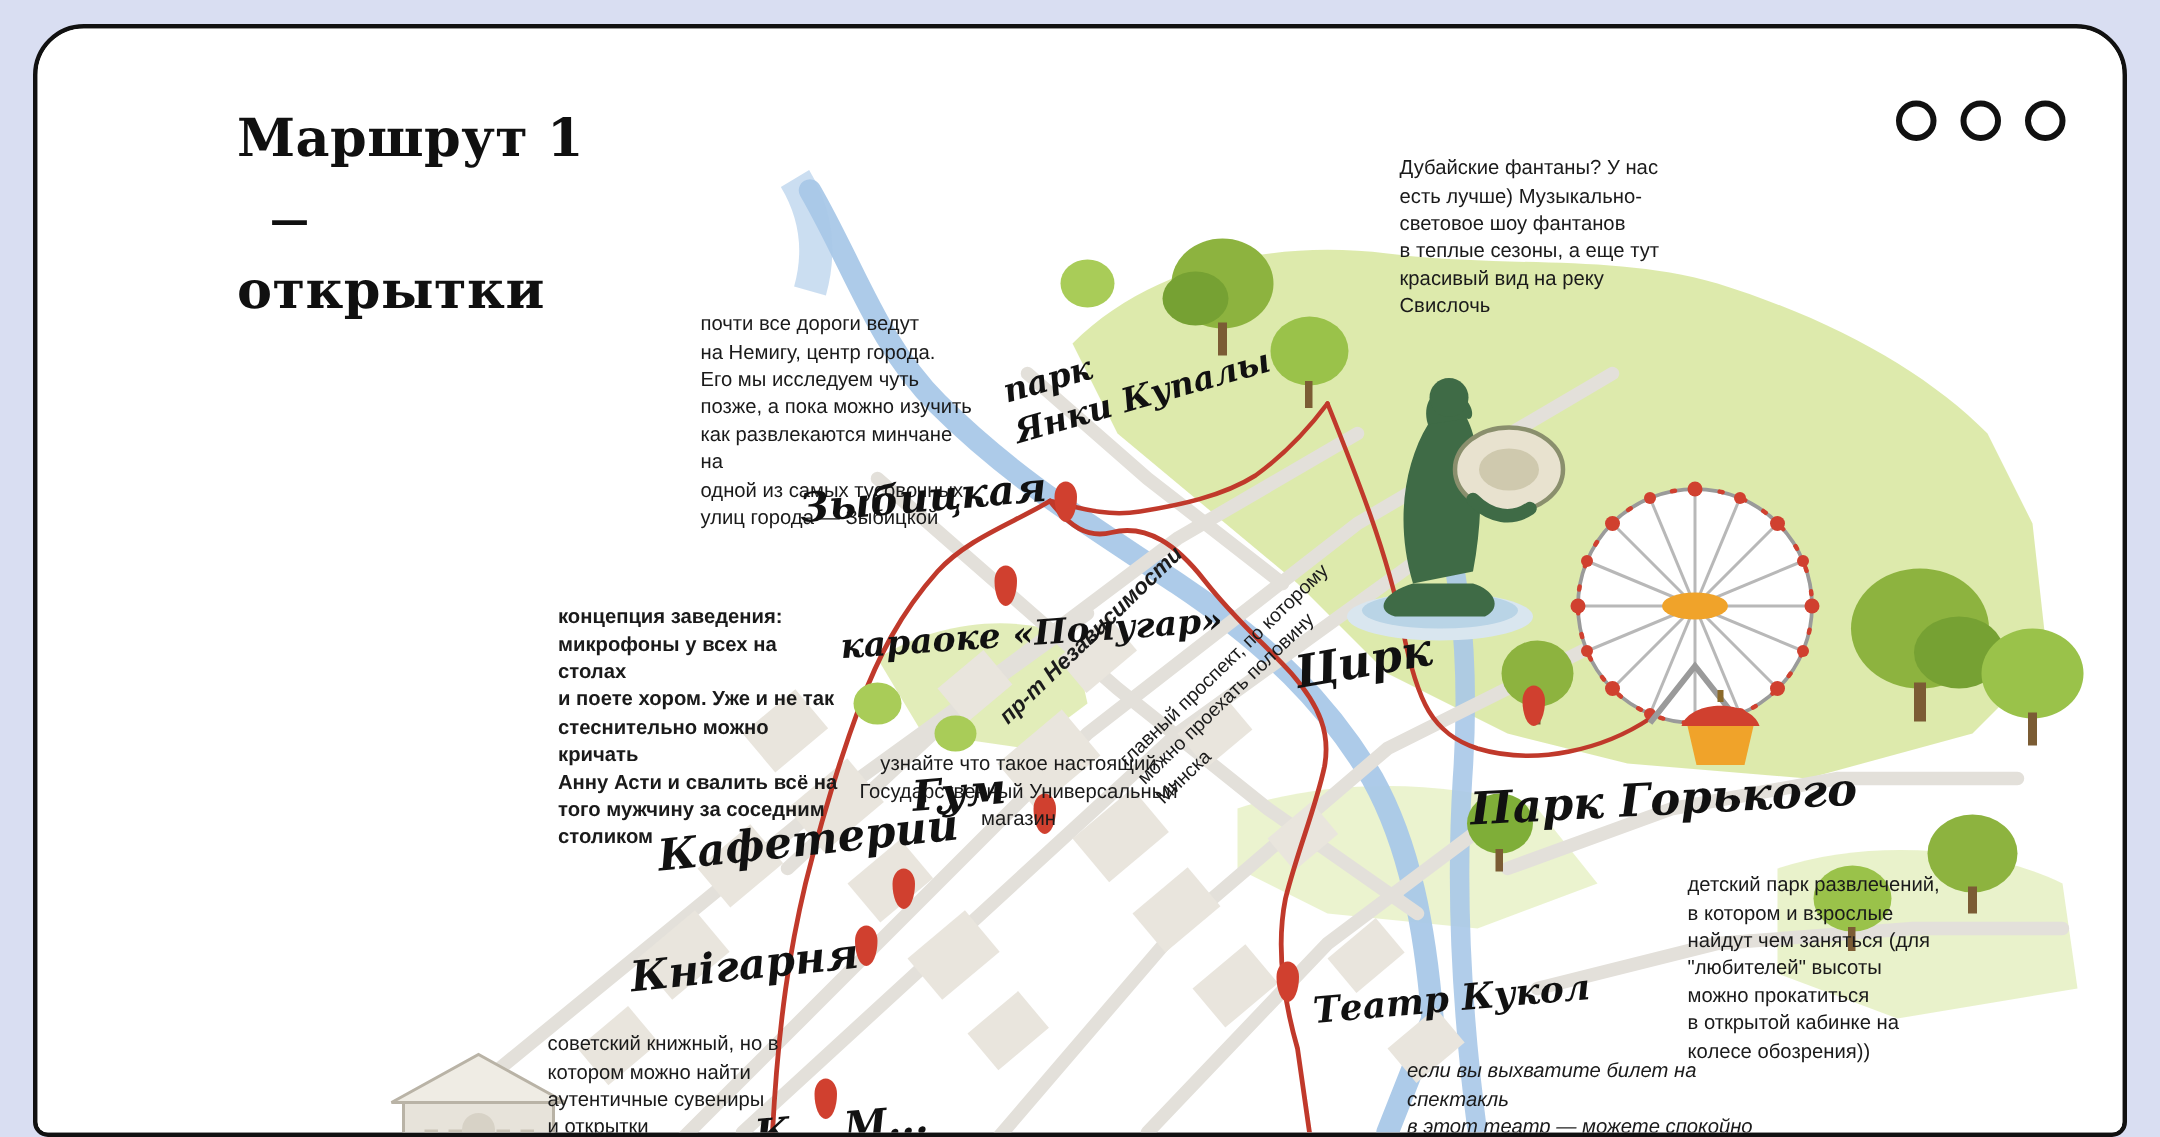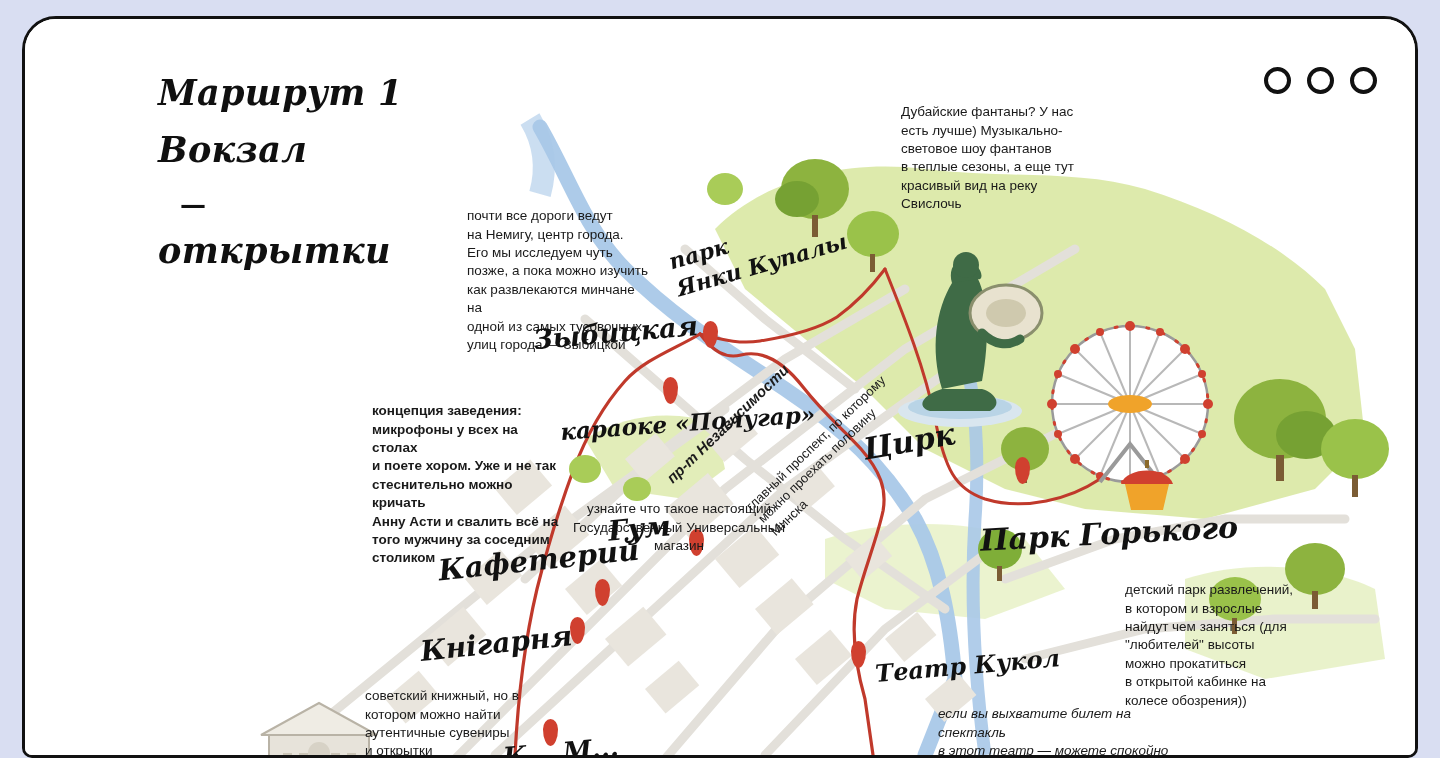--- a/index.html
+++ b/index.html
@@ -62,21 +62,20 @@
     z-index: 30;
   }
   .title-line {
     font-family: "DejaVu Serif", serif;
     font-weight: bold;
     font-size: 35px;
     color: #101010;
     line-height: 1.0;
     margin-bottom: 22px;
     letter-spacing: 0.3px;
-    font-style: italic;
   }
   .title-dash {
     font-size: 26px;
     margin-left: 22px;
     margin-bottom: 14px;
     font-family: "DejaVu Serif", serif;
     font-weight: bold;
     color: #101010;
   }
 
@@ -360,21 +359,21 @@
       <div class="street" style="left:638px; top:455px; font-size:15px; font-weight:bold; font-style:italic; transform:rotate(-44deg); transform-origin:left top;">
         <span>пр-т Независимости</span>
       </div>
 
       <div class="street" style="left:705px; top:470px; transform:rotate(-44deg); transform-origin:left top; line-height:1.35; white-space:pre-line;">
         <span>главный проспект, по которому
 можно проехать половину
 Минска</span>
       </div>
 
-      <div class="note" style="left:876px; top:66px; width:200px;">
+      <div class="note" style="left:908px; top:66px; width:200px;">
         <span>Дубайские фантаны? У нас
 есть лучше) Музыкально-
 световое шоу фантанов
 в теплые сезоны, а еще тут
 красивый вид на реку
 Свислочь</span>
       </div>
 
       <div class="note" style="left:442px; top:170px; width:186px;">
         <span>почти все дороги ведут
@@ -423,21 +422,20 @@
       <div class="note" style="left:913px; top:668px; width:260px; font-style:italic;">
         <span>если вы выхватите билет на спектакль
 в этот театр — можете спокойно идти
 в казино и ставить всё на черное. Вы
 невероятный везунчик, ведь билеты</span>
       </div>
     </div>
 
     <div class="title-block">
       <div class="title-line">Маршрут 1</div>
-      <div class="title-line">Вокзал</div>
       <div class="title-dash">—</div>
       <div class="title-line">открытки</div>
     </div>
 
     <div class="dots">
       <div class="dot"></div>
       <div class="dot"></div>
       <div class="dot"></div>
     </div>
 

